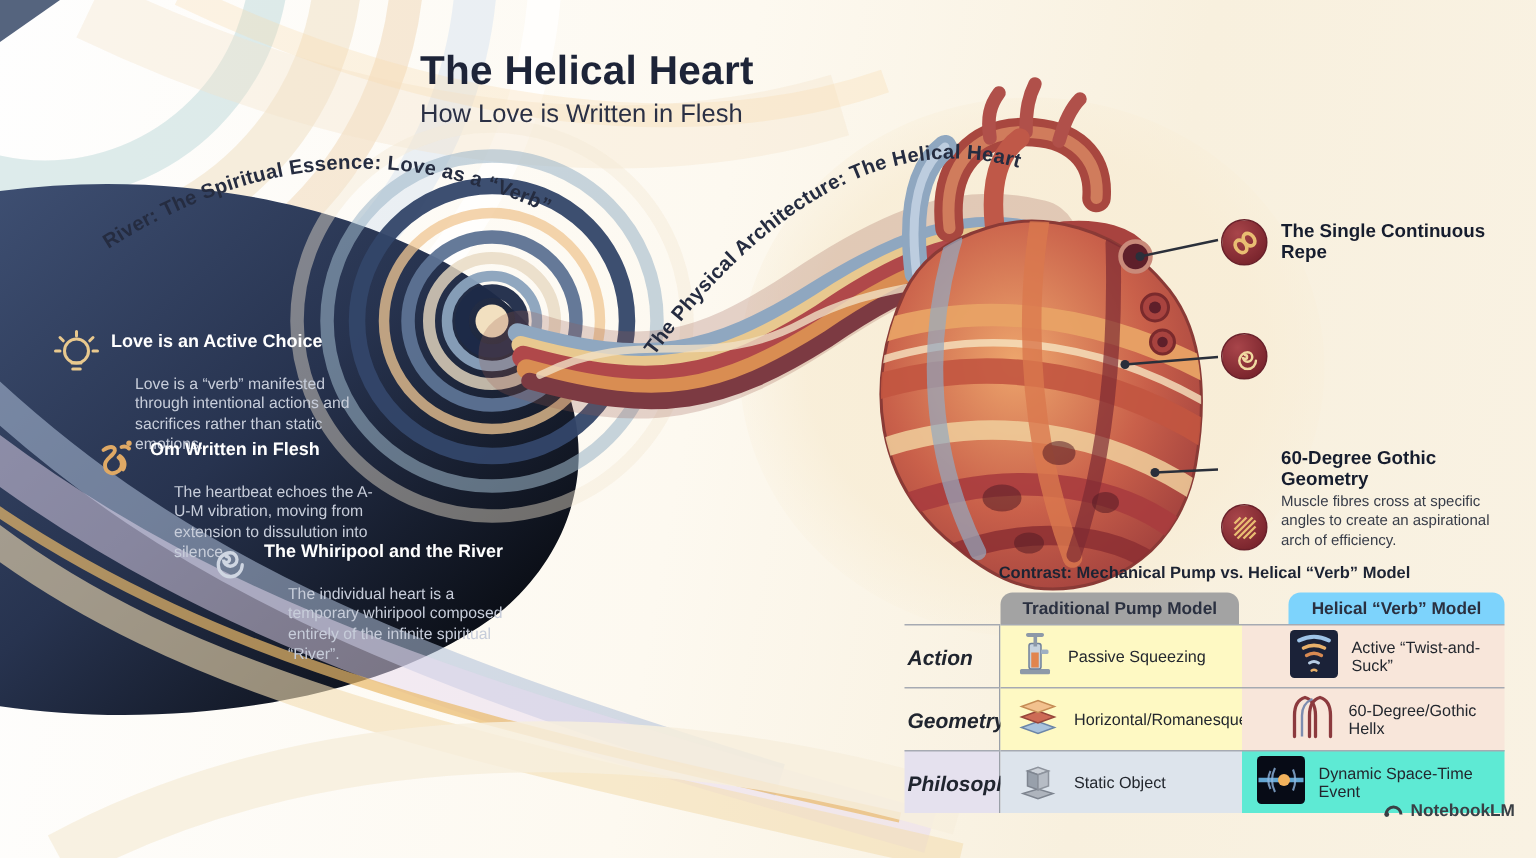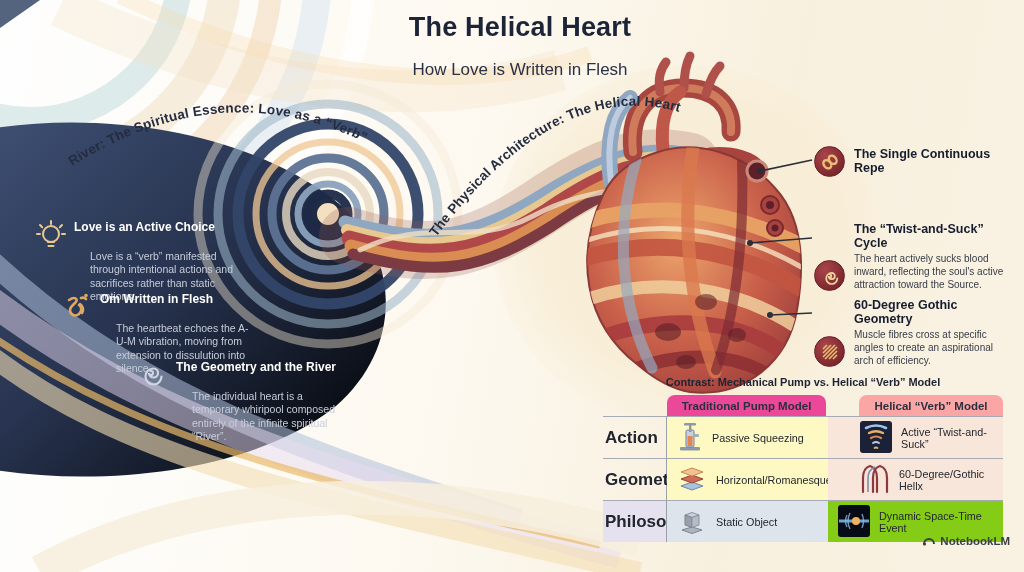--- a/index.html
+++ b/index.html
@@ -3,23 +3,23 @@
 <meta charset="utf-8">
 <style>
   html,body{margin:0;padding:0;}
   body{
     width:1024px;height:572px;position:relative;overflow:hidden;
     font-family:"Liberation Sans",sans-serif;
     background:linear-gradient(100deg,#fefefe 0%,#fdf9f0 45%,#f8f0de 72%,#f9f2e3 100%);
   }
   .abs{position:absolute;}
   
-  .title-wrap{left:280px;top:12px;width:480px;text-align:center;}
+  .title-wrap{left:280px;top:32px;width:480px;text-align:left;}
   .title-main{font-size:27px;font-weight:bold;color:#1d2438;letter-spacing:.2px;}
-  .title-sub{font-size:17px;color:#2a3045;margin-top:17px;}
+  .title-sub{font-size:17px;color:#2a3045;margin-top:3px;}
   
   .l-note{display:flex;gap:8px;}
   .l-note .ic{width:30px;flex:0 0 30px;}
   .l-note h4{margin:0 0 2px 0;font-size:12px;color:#ffffff;}
   .l-note p{margin:16px;font-size:10.5px;line-height:1.28;color:#c7cdda;}
   #lnote1{left:36px;top:220px;width:215px;}
   #lnote2{left:62px;top:292px;width:205px;}
   #lnote3{left:138px;top:360px;width:215px;}
   
   .r-note{display:flex;gap:9px;align-items:flex-end;}
@@ -31,28 +31,28 @@
   #rnote1{left:814px;top:146px;width:200px;}
   #rnote2{left:814px;top:222px;width:200px;}
   #rnote3{left:814px;top:298px;width:200px;}
   
   .cmp{left:603px;top:376px;width:400px;}
   .cmp-title{text-align:center;font-size:11px;font-weight:bold;color:#1c2333;margin-bottom:7px;}
   .grid{display:grid;grid-template-columns:64px 161px 175px;grid-auto-rows:auto;}
   .cell{display:flex;align-items:center;}
   .hdr{height:21px;justify-content:center;font-size:11.5px;font-weight:bold;color:#2a3040;
        border-radius:8px 8px 0 0;}
-  .hdr.blue{background:#ec4899;margin-right:2px;}
-  .hdr.pink{background:#fca5a5;margin-left:31px;}
+  .hdr.blue{background:#a3a3a3;margin-right:2px;}
+  .hdr.pink{background:#7dd3fc;margin-left:31px;}
   .rowline{border-top:1px solid #a6aab2;}
-  .lab{font-size:17px;font-weight:bold;color:#20252f;padding-left:2px;height:41px;
-       border-right:1px solid #9aa0a8;}
+  .lab{font-size:14px;font-weight:bold;color:#20252f;padding-left:2px;height:41px;
+       border-right:1px solid #9aa0a8;font-style:italic;}
   .dat{font-size:10.8px;color:#23272e;gap:9px;padding-left:10px;height:41px;}
   .bg-b{background:#fef9c3;} .bg-p{background:#f8e6da;padding-left:32px;}
-  .bg-b3{background:#dde4ec;} .bg-p3{background:#84cc16;} .bg-l3{background:#e5e1ee;}
+  .bg-b3{background:#dde4ec;} .bg-p3{background:#5eead4;} .bg-l3{background:#e5e1ee;}
   .cmp .grid > .cell:nth-child(1){background:transparent;border-right:1px solid transparent;}
   
   .wm{right:14px;bottom:23px;display:flex;align-items:center;gap:4px;
       font-size:11.5px;color:#3a3f45;font-weight:bold;}
   
   .arc-text{font-size:13.5px;font-weight:bold;fill:#252c40;letter-spacing:.2px;}
 </style>
 </head>
 <body>
 
@@ -223,21 +223,21 @@
 
 <div class="abs l-note" id="lnote3">
   <div class="ic">
     <svg width="26" height="26" viewBox="0 0 26 26">
       <g stroke="#cfd6e2" stroke-width="2.2" fill="none" stroke-linecap="round">
         <path d="M13,13 m0,-2 a2,2 0 1 1 -2,2 a4.5,4.5 0 1 0 4.5,-4.5 a8,8 0 1 0 8,8"></path>
       </g>
     </svg>
   </div>
   <div>
-    <h4>The Geometry and the River</h4>
+    <h4>The Whiripool and the River</h4>
     <p>The individual heart is a temporary whiripool composed entirely of the infinite spiritual “River”.</p>
   </div>
 </div>
 
 <div class="abs r-note" id="rnote1">
   <div class="badge">
     <svg width="18" height="18" viewBox="0 0 18 18">
       <g stroke="#e9bd72" stroke-width="2.4" fill="none" transform="rotate(-40 9 9)">
         <ellipse cx="5.5" cy="9" rx="3.4" ry="4.6"></ellipse>
         <ellipse cx="12.5" cy="9" rx="3.4" ry="4.6"></ellipse>
@@ -249,24 +249,20 @@
   </div>
 </div>
 
 <div class="abs r-note" id="rnote2">
   <div class="badge">
     <svg width="18" height="18" viewBox="0 0 26 26">
       <g stroke="#f0d9a0" stroke-width="2.4" fill="none" stroke-linecap="round">
         <path d="M13,13 m0,-2 a2,2 0 1 1 -2,2 a4.5,4.5 0 1 0 4.5,-4.5 a8,8 0 1 0 8,8"></path>
       </g>
     </svg>
-  </div>
-  <div>
-    <h4>The “Twist-and-Suck” Cycle</h4>
-    <p>The heart actively sucks blood inward, reflecting the soul's active attraction toward the Source.</p>
   </div>
 </div>
 
 <div class="abs r-note" id="rnote3">
   <div class="badge">
     <svg width="18" height="18" viewBox="0 0 18 18">
       <g stroke="#e9bd72" stroke-width="1.6" fill="none">
         <path d="M2,14 L14,2 M2,10 L10,2 M2,6 L6,2 M4,16 L16,4 M8,16 L16,8 M12,16 L16,12"></path>
       </g>
     </svg>

